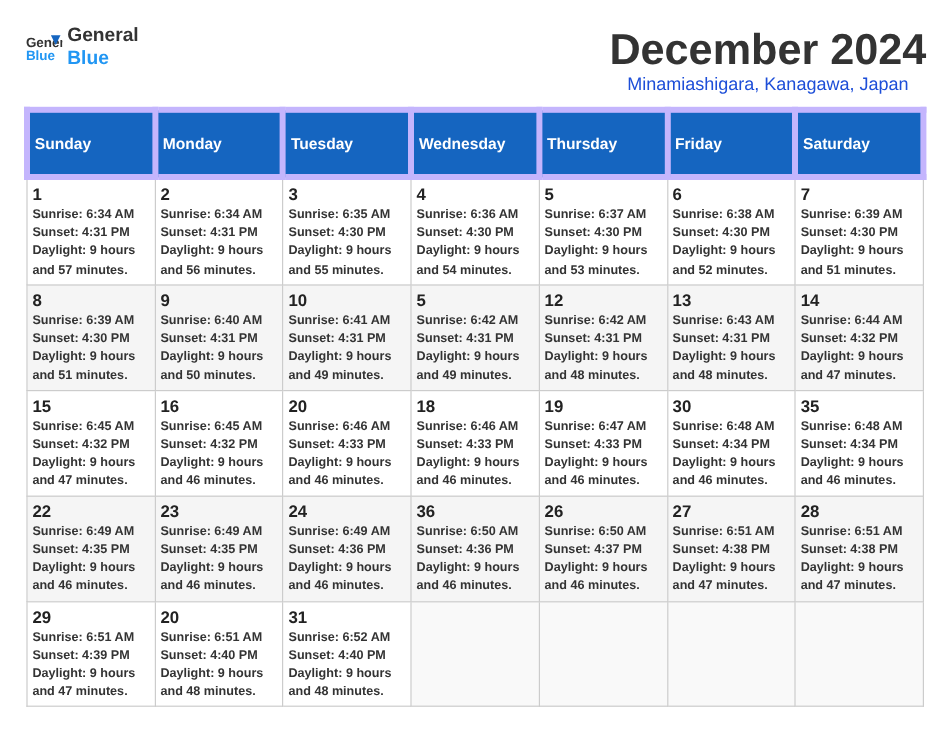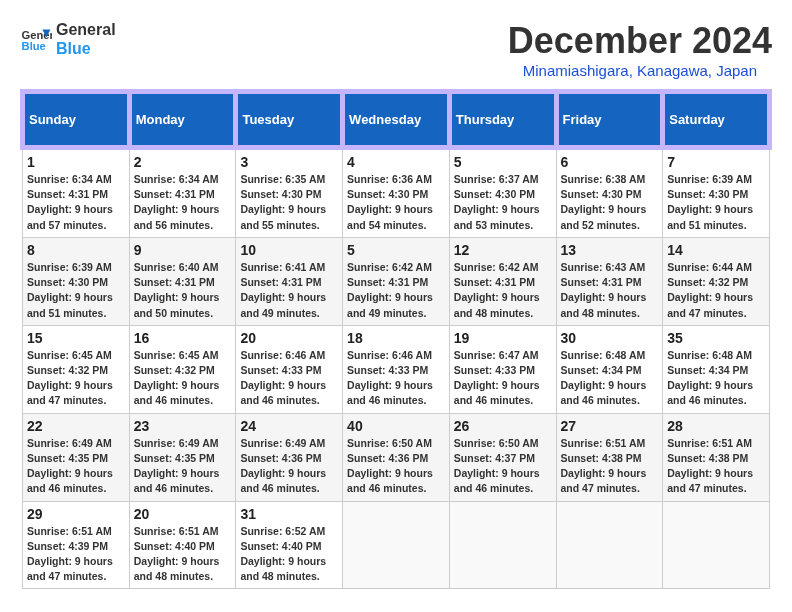--- a/index.html
+++ b/index.html
@@ -210,21 +210,21 @@
         </td>
         <td>
           <div class="day-num">23</div>
           <div class="day-info">Sunrise: 6:49 AM<br>Sunset: 4:35 PM<br>Daylight: 9 hours and 46 minutes.</div>
         </td>
         <td>
           <div class="day-num">24</div>
           <div class="day-info">Sunrise: 6:49 AM<br>Sunset: 4:36 PM<br>Daylight: 9 hours and 46 minutes.</div>
         </td>
         <td>
-          <div class="day-num">40</div>
+          <div class="day-num">36</div>
           <div class="day-info">Sunrise: 6:50 AM<br>Sunset: 4:36 PM<br>Daylight: 9 hours and 46 minutes.</div>
         </td>
         <td>
           <div class="day-num">26</div>
           <div class="day-info">Sunrise: 6:50 AM<br>Sunset: 4:37 PM<br>Daylight: 9 hours and 46 minutes.</div>
         </td>
         <td>
           <div class="day-num">27</div>
           <div class="day-info">Sunrise: 6:51 AM<br>Sunset: 4:38 PM<br>Daylight: 9 hours and 47 minutes.</div>
         </td>

